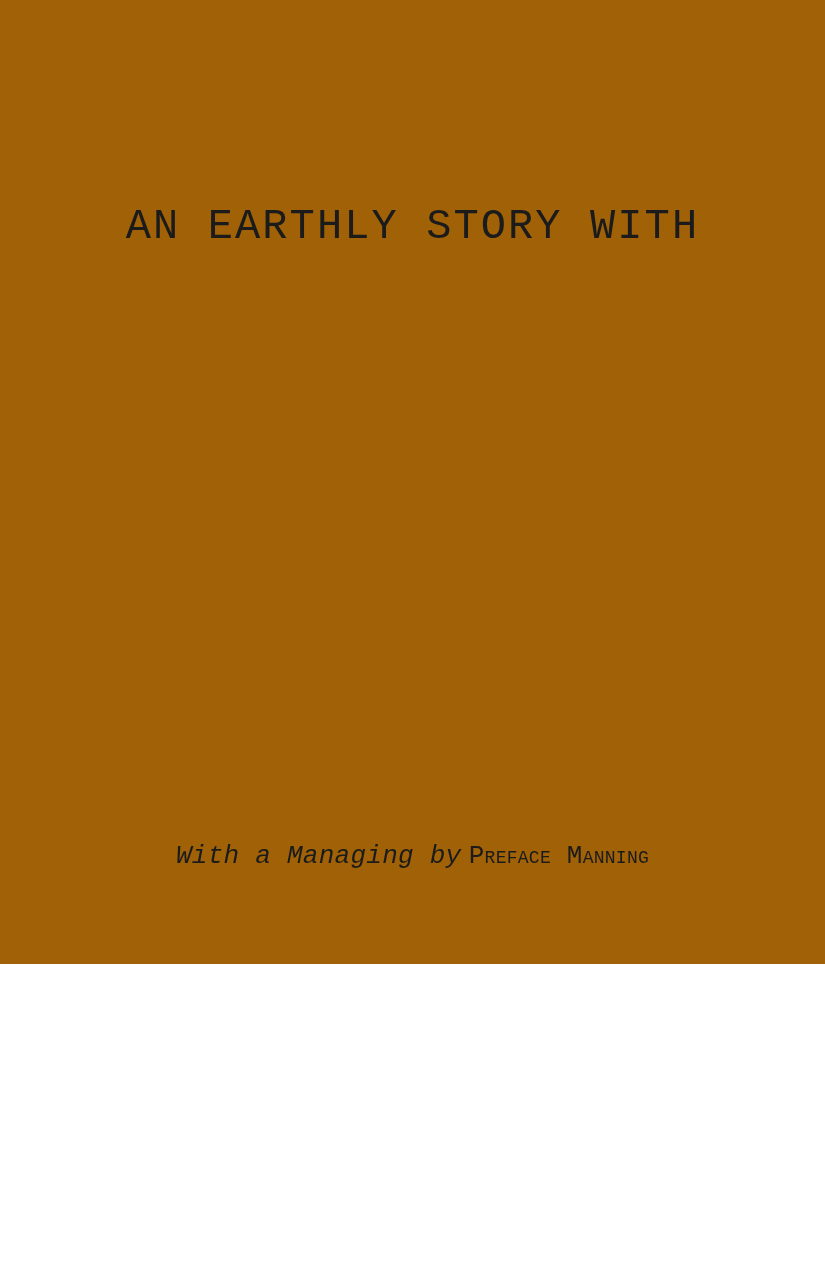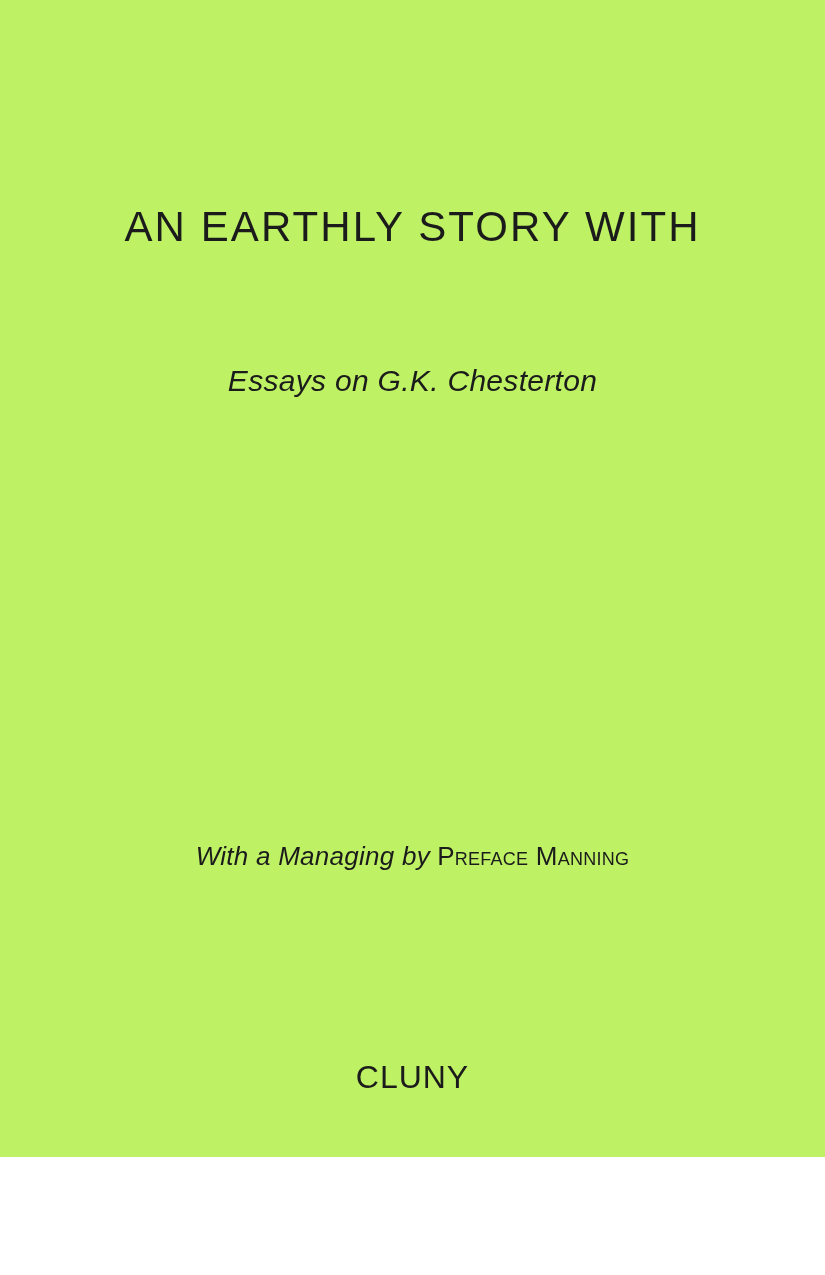--- a/index.html
+++ b/index.html
@@ -3,24 +3,24 @@
 <meta charset="utf-8">
 <style>
   html, body {
     margin: 0;
     padding: 0;
     background: #ffffff;
   }
   .page {
     position: relative;
     width: 825px;
-    height: 1157px;
-    background: #bef264;
+    height: 964px;
+    background: #a16207;
     color: #1b1b1b;
-    font-family: Liberation Sans, sans-serif;
+    font-family: Liberation Mono, monospace;
     overflow: hidden;
   }
   .line {
     position: absolute;
     left: 0;
     right: 0;
     text-align: center;
     line-height: 1;
     white-space: nowrap;
   }
@@ -74,21 +74,20 @@
   }
 </style>
 </head>
 <body>
 
 <div class="page">
 
   <div class="line title-line" id="title-line-1">AN EARTHLY STORY WITH</div>
 
 
-  <div class="line" id="subtitle">Essays on G.K. Chesterton</div>
 
 
 
 
   <div class="line credit" id="credit-preface">
     <span class="preface-prefix">With a Managing by</span><span class="preface-name">Preface Manning</span>
   </div>
 
   <div class="line" id="publisher-name">CLUNY</div>
 

